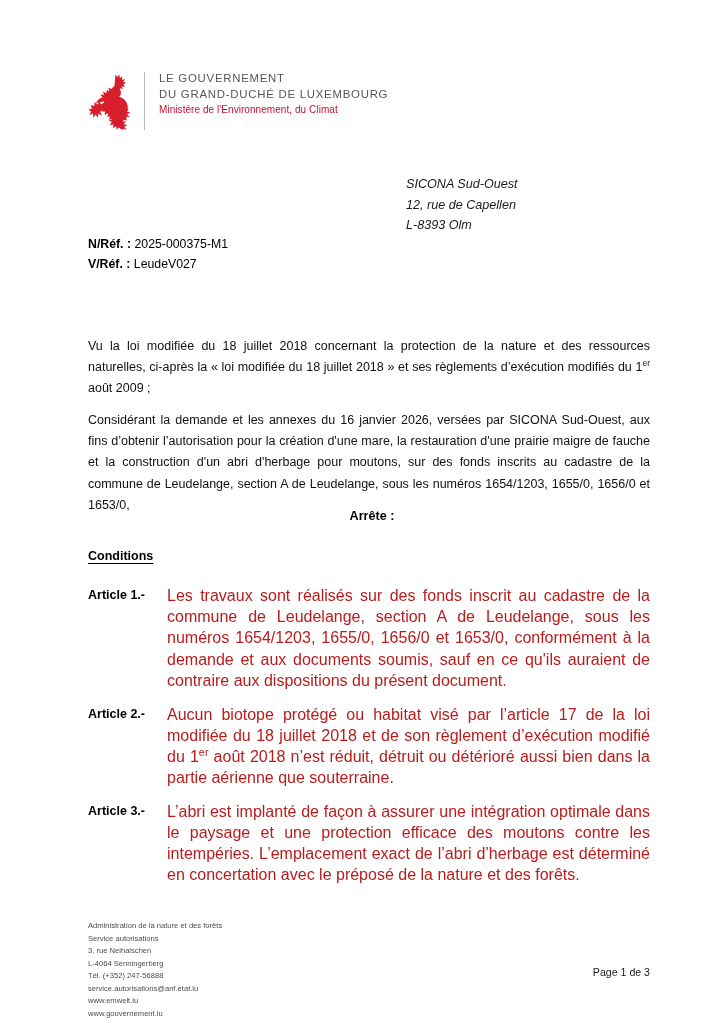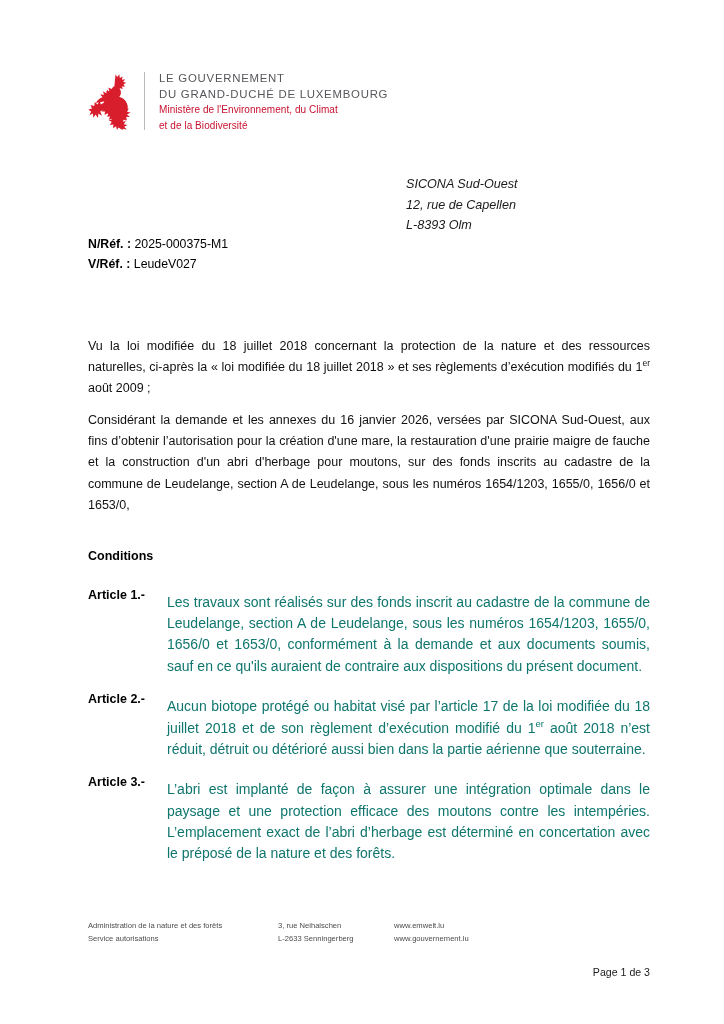--- a/index.html
+++ b/index.html
@@ -120,20 +120,21 @@
     padding-left: 6px;
     box-sizing: border-box;
   }
 
   .conditions {
     position: absolute;
     left: 88px;
     top: 549px;
     font-size: 12.5px;
     font-weight: bold;
+    text-decoration: underline;
     text-underline-offset: 2.5px;
   }
 
   
   .articles {
     position: absolute;
     left: 88px;
     top: 585px;
     width: 562px;
   }
@@ -144,43 +145,43 @@
   }
   .article-label {
     flex: 0 0 79px;
     font-size: 12.5px;
     font-weight: bold;
     line-height: 21.2px;
     white-space: nowrap;
   }
   .article-body {
     flex: 1 1 auto;
-    font-size: 14px;
+    font-size: 16px;
     line-height: 21.2px;
     text-align: justify;
-    color: #0f766e;
-    margin-top: 7px;
+    color: #b91c1c;
   }
 
   sup {
     font-size: 0.68em;
     vertical-align: super;
     line-height: 0;
   }
 
   
   .footer {
     position: absolute;
     left: 88px;
     top: 920px;
     width: 562px;
     display: flex;
     font-size: 7.6px;
     line-height: 12.5px;
     color: #4c4c50;
+    flex-direction: column;
   }
   .footer-col { flex: 0 0 auto; }
   .footer-col.c1 { width: 190px; }
   .footer-col.c2 { width: 116px; }
   .footer-col.c3 { width: 152px; }
   .footer-col.c4 { width: 104px; }
   .footer-line { white-space: nowrap; }
 
   .page-number {
     position: absolute;
@@ -207,21 +208,20 @@
           <path d="M31.2 42.0 C33.8 44.6 35.0 48.4 34.2 52.0 L37.8 51.0 L35.8 54.2 L39.6 55.0 L36.2 56.8 L38.8 59.6 L34.8 58.8 L34.6 60.0 L30.4 57.4 L29.0 60.0 L28.0 56.2 L25.0 58.2 L25.4 54.4 L21.8 55.0 L23.8 51.8 L20.6 50.2 L24.4 49.2 Z"></path>
           <path d="M8.0 33.0 C9.2 30.2 11.6 28.0 14.6 27.2 L12.2 24.4 L16.0 24.8 L15.0 21.2 L18.2 23.2 L19.4 19.6 L21.2 22.8 L23.8 20.2 L24.2 24.0 C21.0 25.4 18.4 28.0 17.0 31.2 Z"></path>
         </g>
       </svg>
     </div>
     <div class="lh-rule"></div>
     <div class="lh-text">
       <div class="lh-gov">LE GOUVERNEMENT</div>
       <div class="lh-gov">DU GRAND-DUCHÉ DE LUXEMBOURG</div>
       <div class="lh-min">Ministère de l'Environnement, du Climat</div>
-      <div class="lh-min">et de la Biodiversité</div>
     </div>
   </div>
 
   <div class="recipient">
     <div>SICONA Sud-Ouest</div>
     <div>12, rue de Capellen</div>
     <div>L-8393 Olm</div>
   </div>
 
   <div class="refs">
@@ -235,20 +235,21 @@
     </div>
   </div>
 
 
   <div class="para p1">
     <span>Vu la loi modifiée du 18 juillet 2018 concernant la protection de la nature et des ressources naturelles, ci-après la « loi modifiée du 18 juillet 2018 » et ses règlements d’exécution modifiés du 1</span><sup>er</sup><span> août 2009 ;</span>
   </div>
 
   <div class="para p2">Considérant la demande et les annexes du 16 janvier 2026, versées par SICONA Sud-Ouest, aux fins d’obtenir l’autorisation pour la création d'une mare, la restauration d'une prairie maigre de fauche et la construction d'un abri d'herbage pour moutons, sur des fonds inscrits au cadastre de la commune de Leudelange, section A de Leudelange, sous les numéros 1654/1203, 1655/0, 1656/0 et 1653/0,</div>
 
+  <div class="arrete">Arrête :</div>
 
   <div class="conditions">Conditions</div>
 
   <div class="articles">
     <div class="article">
       <div class="article-label">Article 1.-</div>
       <div class="article-body">
         <span>Les travaux sont réalisés sur des fonds inscrit au cadastre de la commune de Leudelange, section A de Leudelange, sous les numéros 1654/1203, 1655/0, 1656/0 et 1653/0, conformément à la demande et aux documents soumis, sauf en ce qu'ils auraient de contraire aux dispositions du présent document.</span><sup></sup><span></span>
       </div>
     </div>
@@ -266,21 +267,25 @@
     </div>
   </div>
 
   <div class="footer">
     <div class="footer-col c1">
       <div class="footer-line">Administration de la nature et des forêts</div>
       <div class="footer-line">Service autorisations</div>
     </div>
     <div class="footer-col c2">
       <div class="footer-line">3, rue Neihaischen</div>
-      <div class="footer-line">L-2633 Senningerberg</div>
+      <div class="footer-line">L-4064 Senningerberg</div>
+    </div>
+    <div class="footer-col c3">
+      <div class="footer-line">Tél. (+352) 247-56888</div>
+      <div class="footer-line">service.autorisations@anf.etat.lu</div>
     </div>
     <div class="footer-col c4">
       <div class="footer-line">www.emwelt.lu</div>
       <div class="footer-line">www.gouvernement.lu</div>
     </div>
   </div>
 
   <div class="page-number">Page 1 de 3</div>
 
 </div>

